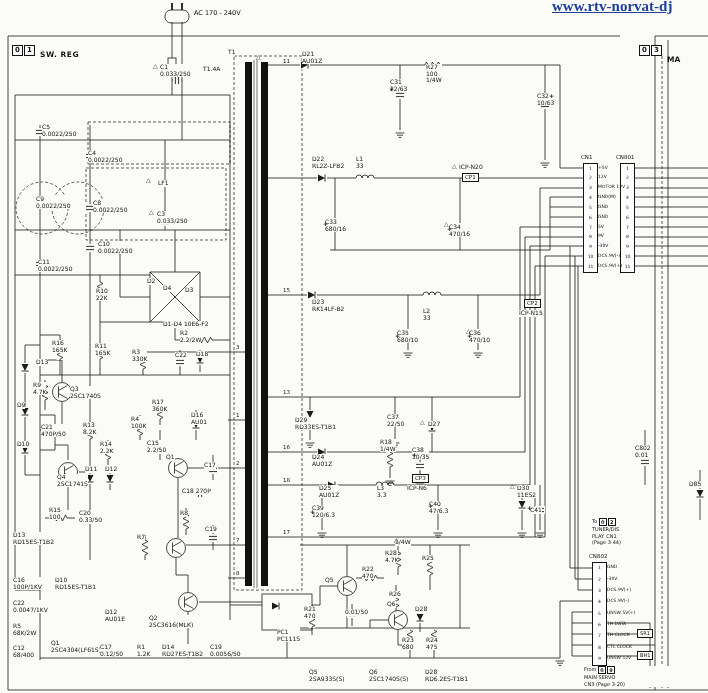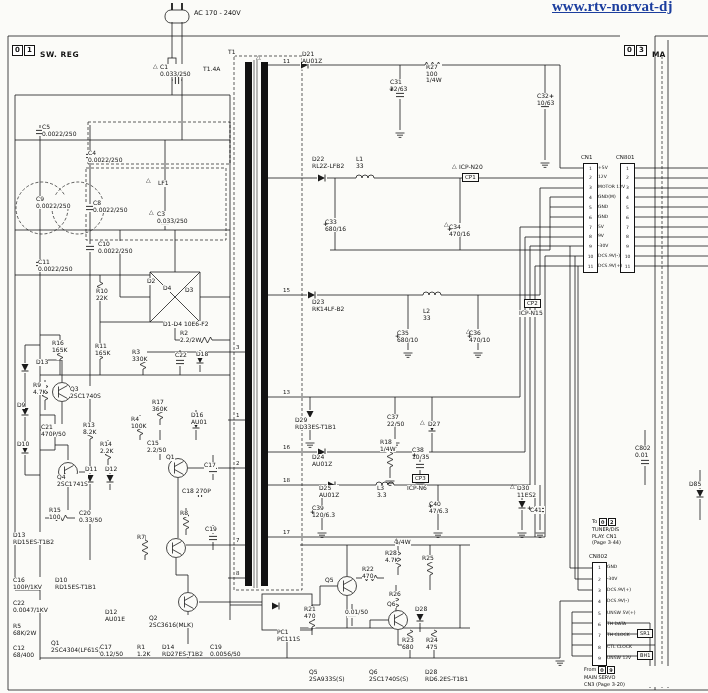--- a/index.html
+++ b/index.html
@@ -10,21 +10,21 @@
   .cpbox{position:absolute;font-size:5.5px;line-height:7px;border:1px solid #141414;padding:0 2px;
          background:#fbfbf8;z-index:3;white-space:nowrap}
   .warn{position:absolute;font-size:6px;line-height:6px;z-index:3}
   .plus{position:absolute;font-size:6px;line-height:6px;z-index:3;font-weight:bold}
   .pinnum{position:absolute;font-size:5.5px;line-height:6px;background:#fbfbf8;z-index:3}
   .digitbox{display:inline-block;width:9px;height:9px;border:1px solid #141414;font-size:7px;line-height:9px;
             text-align:center;font-weight:bold;margin-right:1px;background:#fff;vertical-align:top}
   .digitbox.sm{width:6px;height:6px;font-size:5px;line-height:6px}
   #hdr{position:absolute;left:12px;top:45px;z-index:4;display:flex;align-items:center}
   #hdrTitle{font-size:7.5px;font-weight:bold;margin-left:4px;letter-spacing:0.5px}
-  #rhdr{position:absolute;left:624px;top:45px;z-index:4;display:flex;align-items:center}
+  #rhdr{position:absolute;left:639px;top:45px;z-index:4;display:flex;align-items:flex-end}
   #rhdrTitle{font-size:7.5px;font-weight:bold;margin-left:4px}
   #acLabel{position:absolute;left:194px;top:9px;font-size:6.5px;z-index:4;background:#fbfbf8}
   #watermark{position:absolute;left:552px;top:-2px;z-index:5;font-family:"Liberation Serif",serif;
              font-weight:bold;font-size:15px;color:#1c3e9e;text-decoration:underline;white-space:nowrap}
   .cnname{position:absolute;font-size:5.5px;z-index:4;background:#fbfbf8}
   #cn1Name{left:581px;top:154px}
   #cn801Name{left:616px;top:154px}
   #cn802Name{left:589px;top:553px}
   .cnbox{position:absolute;border:1px solid #141414;background:#fff;display:flex;flex-direction:column;z-index:4}
   .cnbox span{flex:1;font-size:4.5px;line-height:1;text-align:center;display:flex;align-items:center;justify-content:center}

